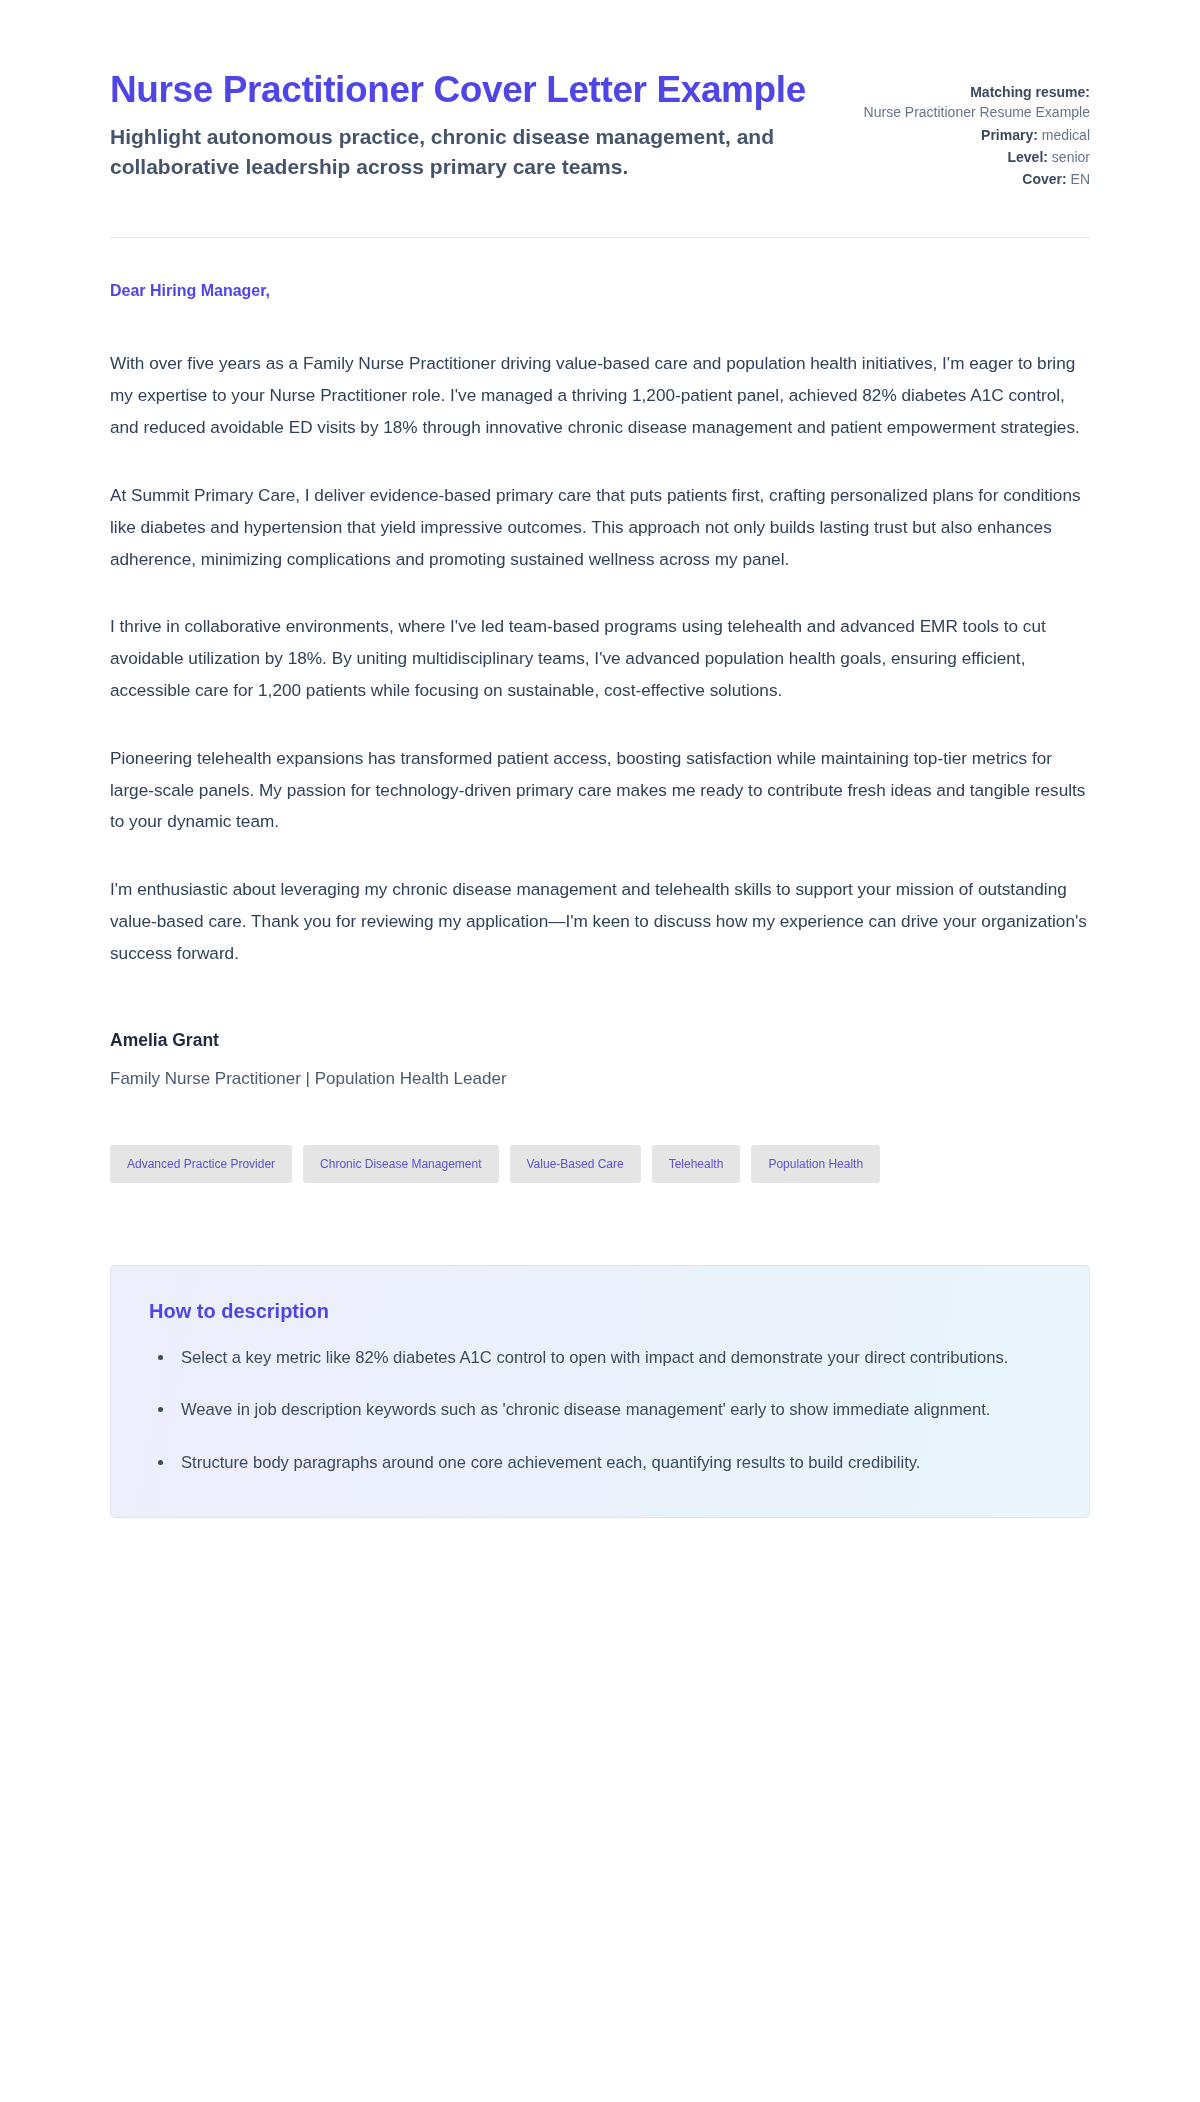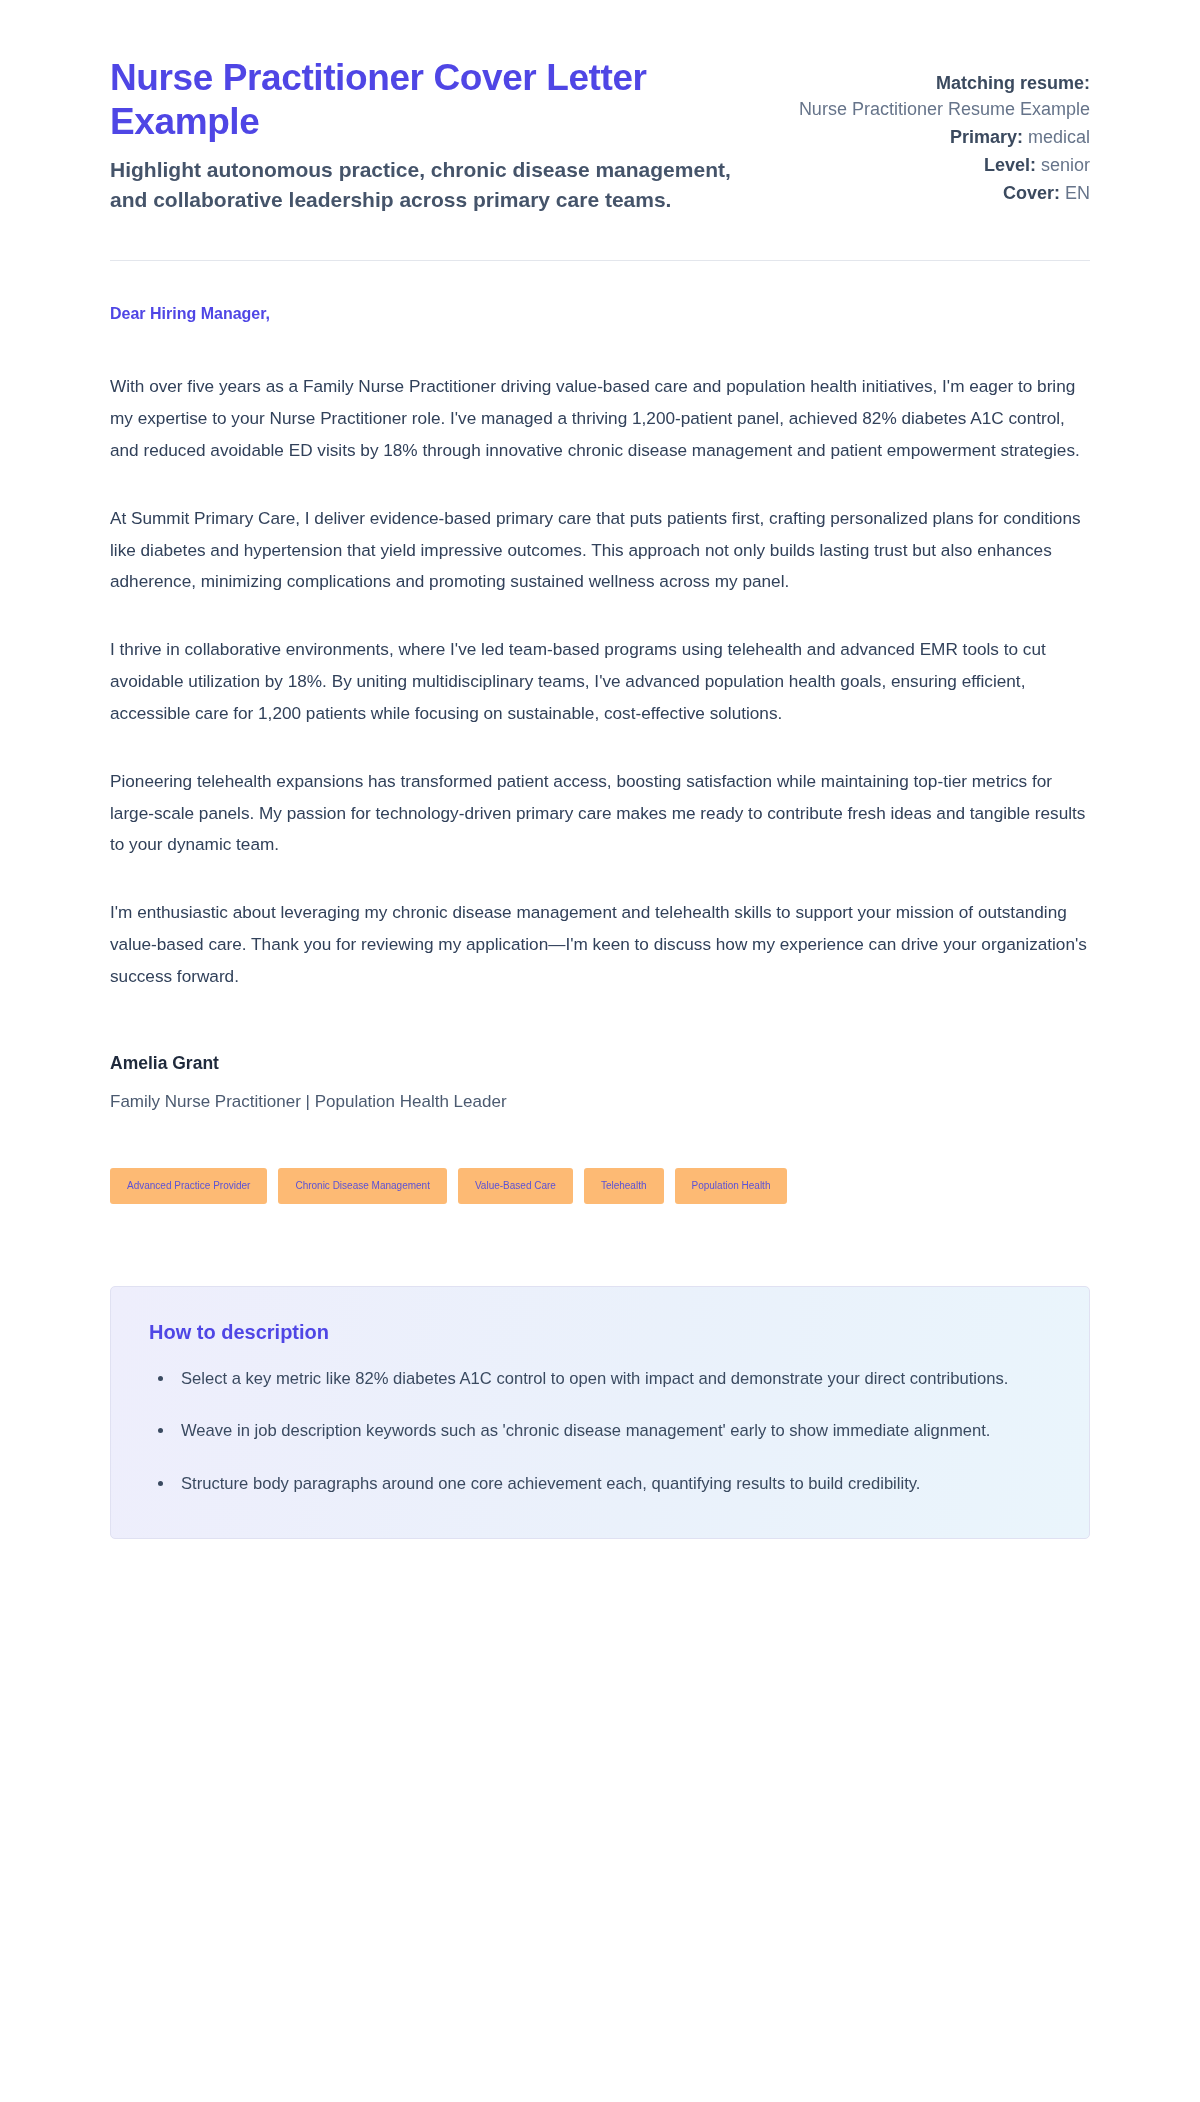--- a/index.html
+++ b/index.html
@@ -12,21 +12,21 @@
     width: 1200px;
     min-height: 2102px;
     font-family: "Liberation Sans", sans-serif;
     color: #2f3c4f;
     -webkit-font-smoothing: antialiased;
   }
 
   .page {
     width: 1200px;
     box-sizing: border-box;
-    padding: 4px 110px;
+    padding: 16px 110px;
   }
 
   
   .header {
     display: flex;
     align-items: flex-start;
     justify-content: space-between;
     padding-top: 52px;
     gap: 40px;
   }
@@ -51,21 +51,21 @@
     max-width: 730px;
   }
 
   .meta {
     flex: 0 0 auto;
     text-align: right;
     padding-top: 14px;
     min-width: 200px;
   }
   .meta-row {
-    font-size: 18px;
+    font-size: 14px;
     line-height: 1.45;
     color: #66748a;
     margin-bottom: 2px;
   }
   .meta-row .meta-label {
     font-weight: 700;
     color: #3b4a5f;
   }
   .meta-row .meta-value {
     font-weight: 400;
@@ -117,23 +117,23 @@
 
   
   .tags {
     margin-top: 56px;
     display: flex;
     flex-wrap: wrap;
     gap: 11px 11px;
     max-width: 1000px;
   }
   .tag {
-    background: #fdba74;
+    background: #e5e5e5;
     color: #5b52d6;
-    font-size: 10px;
+    font-size: 12px;
     line-height: 1;
     padding: 13px 17px;
     border-radius: 3px;
     white-space: nowrap;
   }
 
   
   .callout {
     margin-top: 82px;
     margin-bottom: 24px;

